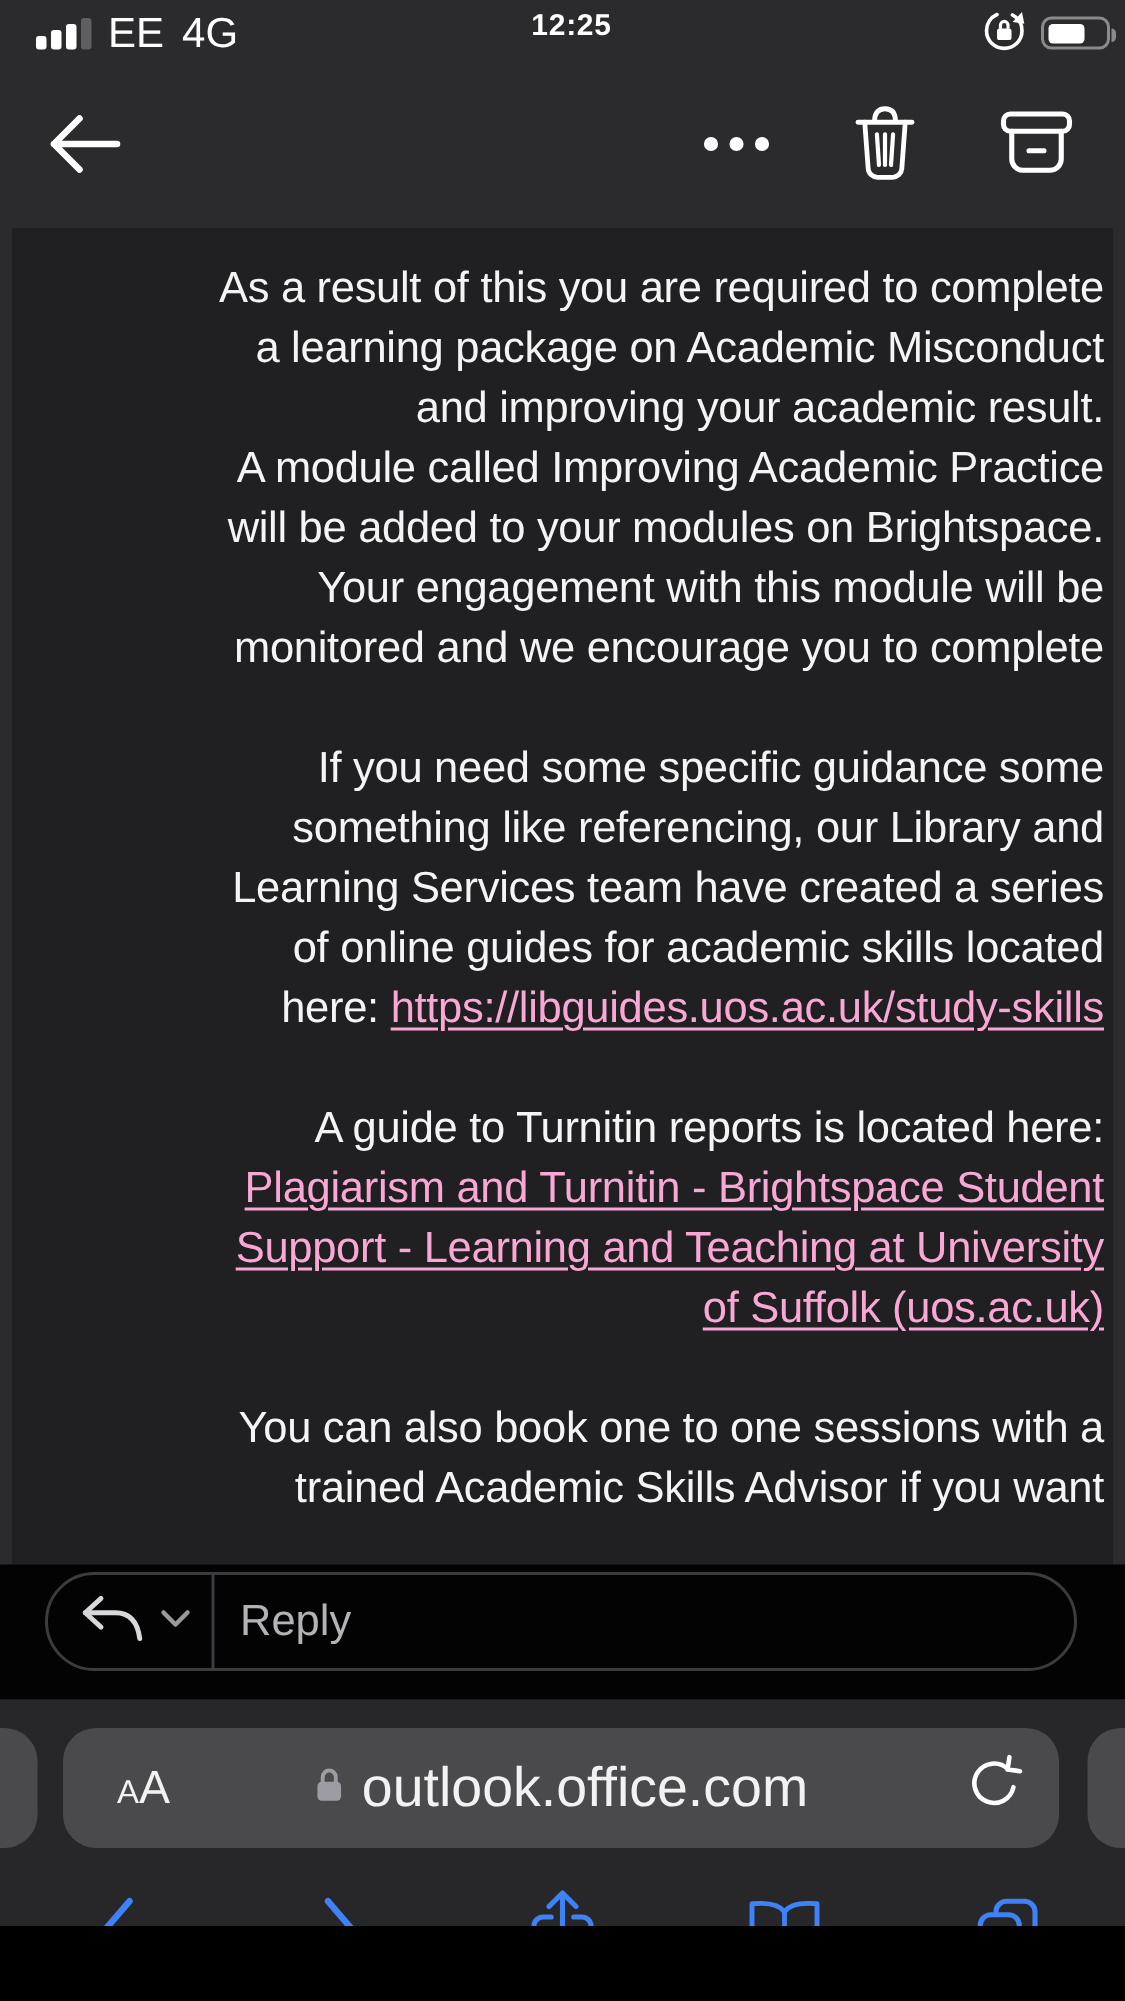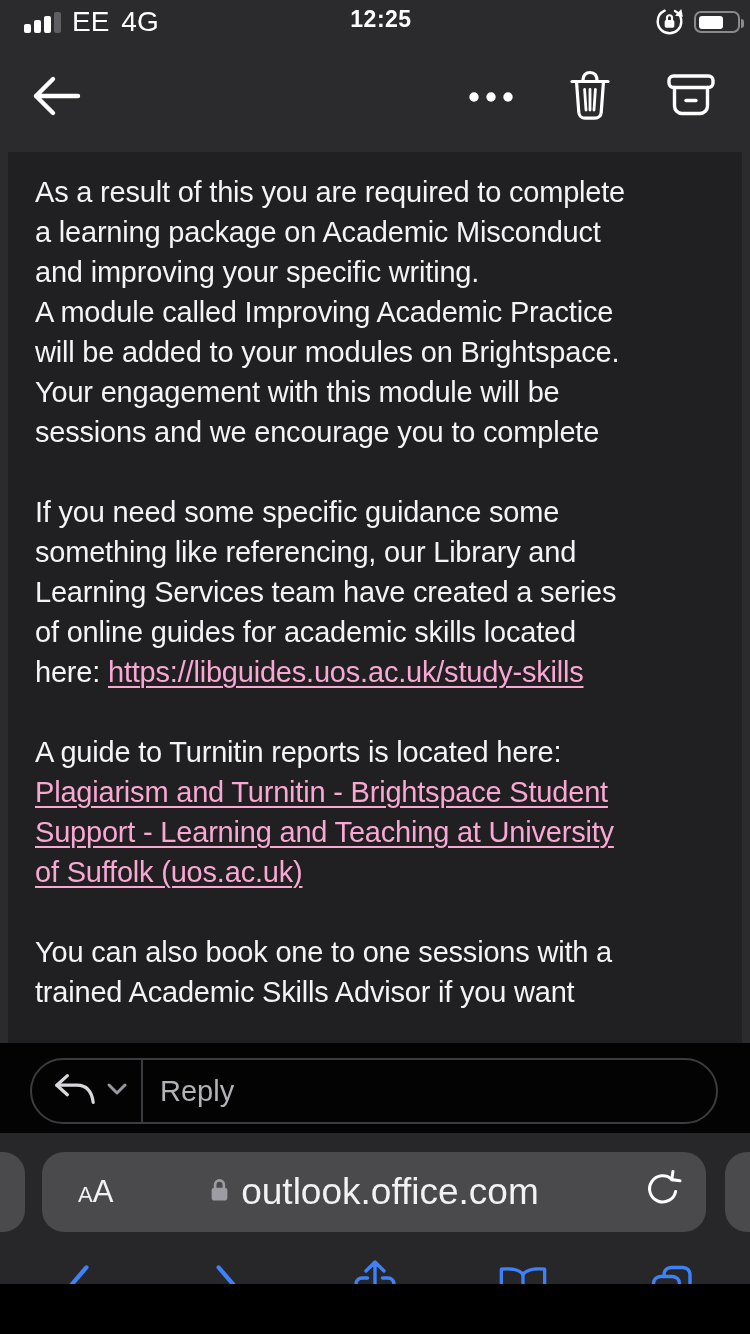--- a/index.html
+++ b/index.html
@@ -9,39 +9,39 @@
     font-family:"Liberation Sans","DejaVu Sans",sans-serif;
     color:#fff;-webkit-font-smoothing:antialiased;
   }
   
   .status-bar{position:absolute;top:0;left:0;right:0;height:44px;background:#2b2b2d;}
   .sb-left{position:absolute;left:24px;top:0;height:44px;display:flex;align-items:center;}
   .sig{display:flex;align-items:flex-end;gap:3px;}
   .sig .bar{width:7px;border-radius:2px;}
   .sb-carrier{margin-left:11px;font-size:28px;color:#fff;}
   .sb-network{margin-left:12px;font-size:28px;color:#fff;}
-  .sb-time{position:absolute;left:12px;right:0;top:6px;text-align:center;font-size:23px;font-weight:600;letter-spacing:.5px;}
+  .sb-time{position:absolute;left:12px;right:0;top:6px;text-align:center;font-size:20px;font-weight:600;letter-spacing:.5px;}
   .sb-right{position:absolute;right:10px;top:0;height:44px;display:flex;align-items:center;gap:9px;}
   .bat{position:relative;width:46px;height:22px;border:2.5px solid rgba(255,255,255,.45);border-radius:7px;box-sizing:border-box;}
   .bat-fill{position:absolute;left:2.5px;top:2.5px;bottom:2.5px;background:#fff;border-radius:3px;}
   .bat-cap{position:absolute;right:-6px;top:6px;width:3.5px;height:9px;background:rgba(255,255,255,.45);border-radius:0 3px 3px 0;}
   
   .mail-header{position:absolute;top:44px;left:0;right:0;height:108px;background:#2b2b2d;display:flex;align-items:center;}
   .hdr-back{margin-left:30px;display:flex;align-items:center;cursor:pointer;}
   .hdr-right{margin-left:auto;display:flex;align-items:center;gap:53px;padding-right:34px;}
   .hdr-btn{display:flex;align-items:center;justify-content:center;cursor:pointer;}
   
   .email-body{position:absolute;top:152px;left:0;right:0;height:891px;background:#2b2b2d;}
   .email-panel{position:absolute;left:8px;right:8px;top:0;bottom:0;background:#201f21;
-    padding:20px 6px 0 27px;box-sizing:border-box;overflow:hidden;}
+    padding:20px 6px 0 27px;box-sizing:border-box;overflow:hidden;text-align:right;}
   .line{height:40px;line-height:40px;font-size:29px;letter-spacing:-.2px;color:#f5f4f5;white-space:nowrap;}
   .email-link{color:#f9a8d4;text-decoration:underline;text-decoration-thickness:2px;text-underline-offset:4px;cursor:pointer;}
   
   .reply-bar{position:absolute;top:1043px;left:0;right:0;height:90px;background:#030303;}
-  .reply-pill{position:absolute;left:30px;right:32px;top:15px;height:66px;border:2px solid #3c3c40;
+  .reply-pill{position:absolute;left:30px;right:32px;top:5px;height:66px;border:2px solid #3c3c40;
     border-radius:34px;display:flex;align-items:center;box-sizing:border-box;overflow:hidden;}
   .reply-left{display:flex;align-items:center;gap:9px;height:100%;padding:0 13px 0 21px;cursor:pointer;}
   .reply-divider{width:2px;align-self:stretch;background:#3c3c40;}
   .reply-placeholder{margin-left:17px;font-size:29px;color:#b2b2b7;}
   
   .safari{position:absolute;top:1133px;left:0;right:0;height:201px;background:#27272a;}
   .url-row{position:absolute;top:19px;left:0;right:0;height:80px;}
   .pill{position:absolute;top:0;height:80px;background:#4a4a4d;border-radius:22px;}
   .pill-left{left:-36px;width:61px;}
   .pill-right{right:-36px;width:61px;}
@@ -126,25 +126,25 @@
           </svg>
         </span>
       </div>
     </div>
   </div>
 
   <div class="email-body">
     <div class="email-panel">
         <div class="line"><span>As a result of this you are required to complete</span></div>
         <div class="line"><span>a learning package on Academic Misconduct</span></div>
-        <div class="line"><span>and improving your specific writing.</span></div>
+        <div class="line"><span>and improving your academic result.</span></div>
         <div class="line"><span>A module called Improving Academic Practice</span></div>
         <div class="line"><span>will be added to your modules on Brightspace.</span></div>
         <div class="line"><span>Your engagement with this module will be</span></div>
-        <div class="line"><span>sessions and we encourage you to complete</span></div>
+        <div class="line"><span>monitored and we encourage you to complete</span></div>
         <div class="line"></div>
         <div class="line"><span>If you need some specific guidance some</span></div>
         <div class="line"><span>something like referencing, our Library and</span></div>
         <div class="line"><span>Learning Services team have created a series</span></div>
         <div class="line"><span>of online guides for academic skills located</span></div>
         <div class="line"><span>here: </span><a class="email-link">https://libguides.uos.ac.uk/study-skills</a></div>
         <div class="line"></div>
         <div class="line"><span>A guide to Turnitin reports is located here:</span></div>
         <div class="line"><a class="email-link">Plagiarism and Turnitin - Brightspace Student</a></div>
         <div class="line"><a class="email-link">Support - Learning and Teaching at University</a></div>

